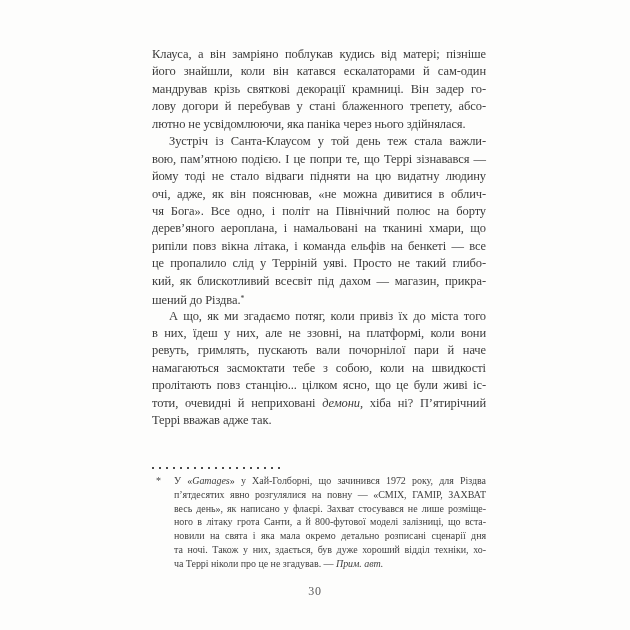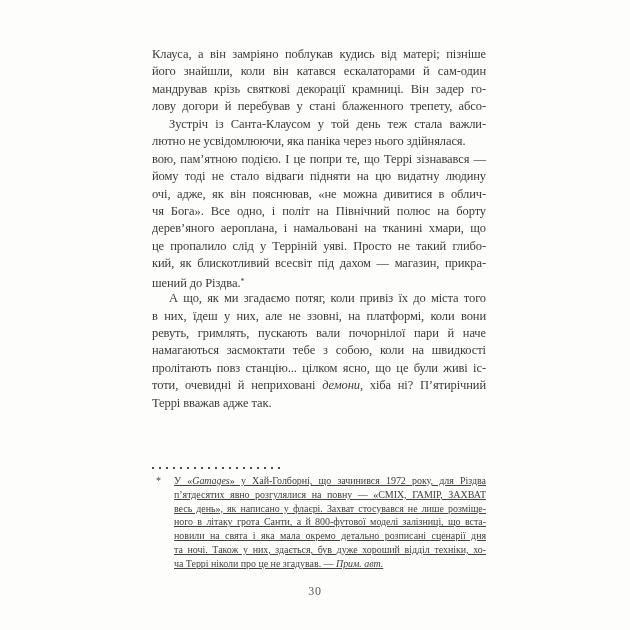--- a/index.html
+++ b/index.html
@@ -56,21 +56,20 @@
   .footnote .marker {
     position: absolute;
     left: 4px;
     top: 0;
   }
   .footnote .fn-lines { margin-left: 22px; }
   .footnote .fn-lines .line {
     text-align: justify;
     text-align-last: justify;
     height: 13.8px;
-    text-decoration: underline;
   }
   .footnote .fn-lines .line.last { text-align-last: left; }
 
   .it { font-style: italic; }
   .sup {
     font-size: 0.62em;
     vertical-align: 0.45em;
     letter-spacing: 0;
   }
   .page-number {
@@ -87,27 +86,28 @@
 </head>
 <body style="background: rgb(253, 253, 252);">
 
 <div class="page">
 
   <main class="body-text" style="color: rgb(60, 60, 60);">
       <div class="line">Клауса, а він замріяно поблукав кудись від матері; пізніше</div>
       <div class="line">його знайшли, коли він катався ескалаторами й сам-один</div>
       <div class="line">мандрував крізь святкові декорації крамниці. Він задер го-</div>
       <div class="line">лову догори й перебував у стані блаженного трепету, абсо-</div>
+      <div class="line last">лютно не усвідомлюючи, яка паніка через нього здійнялася.</div>
       <div class="line indent">Зустріч із Санта-Клаусом у той день теж стала важли-</div>
-      <div class="line last">лютно не усвідомлюючи, яка паніка через нього здійнялася.</div>
       <div class="line">вою, пам’ятною подією. І це попри те, що Террі зізнавався —</div>
       <div class="line">йому тоді не стало відваги підняти на цю видатну людину</div>
       <div class="line">очі, адже, як він пояснював, «не можна дивитися в облич-</div>
       <div class="line">чя Бога». Все одно, і політ на Північний полюс на борту</div>
       <div class="line">дерев’яного аероплана, і намальовані на тканині хмари, що</div>
+      <div class="line">рипіли повз вікна літака, і команда ельфів на бенкеті — все</div>
       <div class="line">це пропалило слід у Терріній уяві. Просто не такий глибо-</div>
       <div class="line">кий, як блискотливий всесвіт під дахом — магазин, прикра-</div>
       <div class="line last">шений до Різдва.<span class="sup">*</span></div>
       <div class="line indent">А що, як ми згадаємо потяг, коли привіз їх до міста того</div>
       <div class="line">в них, їдеш у них, але не ззовні, на платформі, коли вони</div>
       <div class="line">ревуть, гримлять, пускають вали почорнілої пари й наче</div>
       <div class="line">намагаються засмоктати тебе з собою, коли на швидкості</div>
       <div class="line">пролітають повз станцію... цілком ясно, що це були живі іс-</div>
       <div class="line">тоти, очевидні й неприховані <span class="it">демони</span>, хіба ні? П’ятирічний</div>
       <div class="line last">Террі вважав адже так.</div>

